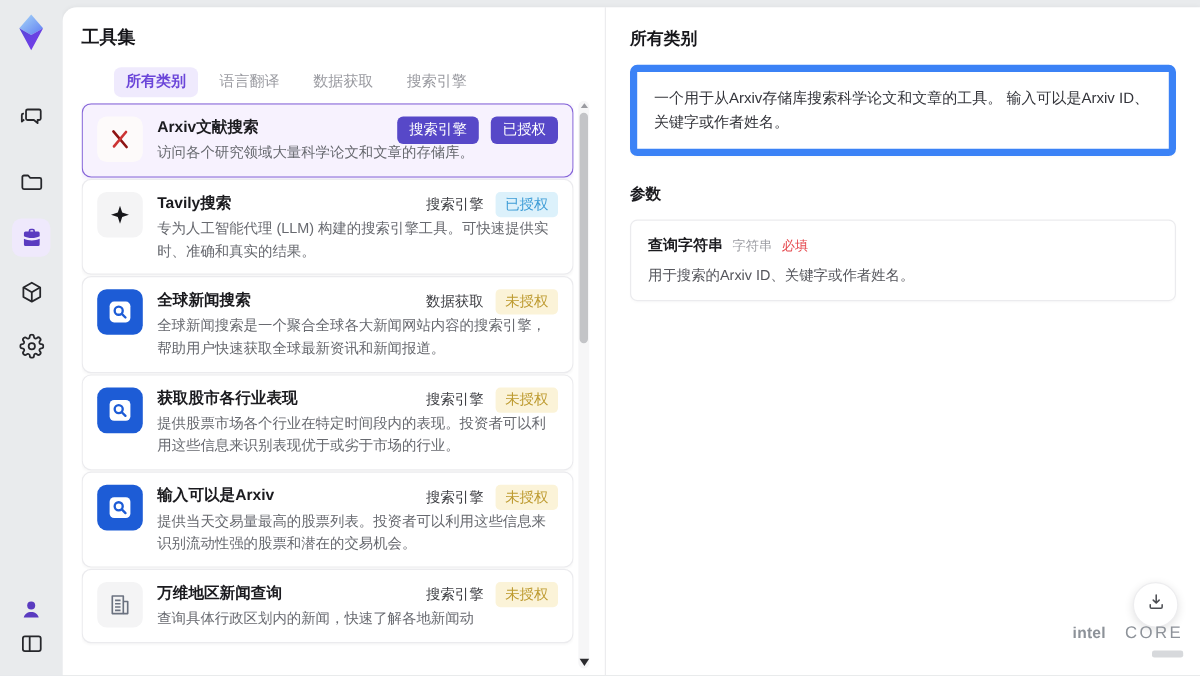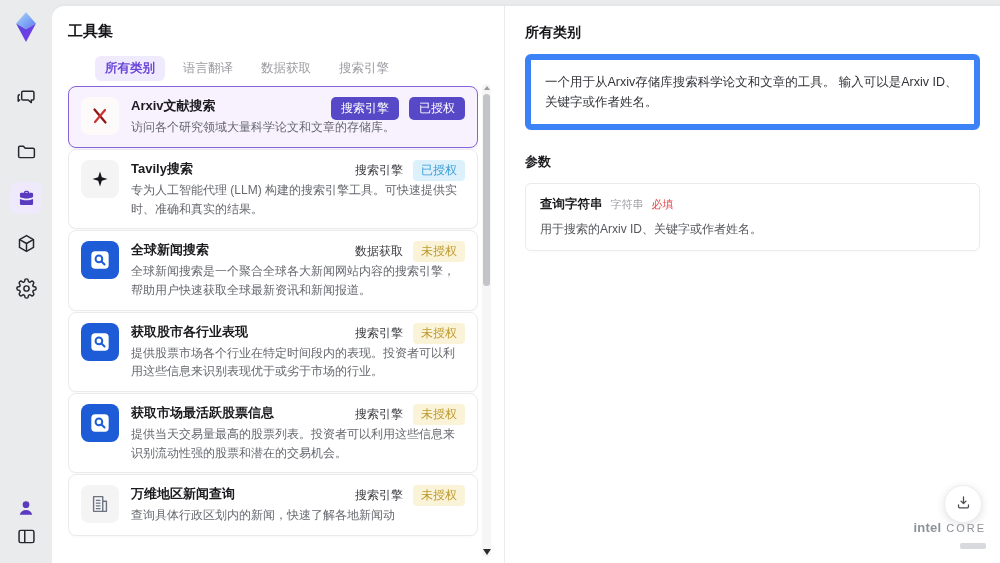--- a/index.html
+++ b/index.html
@@ -70,21 +70,21 @@
   .param-required { font-size:11px; color:#e5484d; }
   .param-desc { margin-top:7px; font-size:12px; color:#55565c; line-height:1.5; }
 
   
   .fab { position:absolute; right:18px; bottom:40px; width:38px; height:38px; border-radius:50%;
          background:#fff; border:1px solid #ededef; box-shadow:0 2px 8px rgba(0,0,0,.12);
          display:flex; align-items:center; justify-content:center; cursor:pointer; }
   .brand { position:absolute; right:14px; bottom:10px; text-align:right; color:#8d9299; line-height:1.1; }
   .brand-row { font-size:13px; }
   .brand-intel { font-weight:bold; letter-spacing:.2px; }
-  .brand-core { margin-left:5px; letter-spacing:2px; font-size:11px; text-transform:uppercase; }
+  .brand-core { margin-left:16px; letter-spacing:2px; font-size:14px; text-transform:uppercase; }
   .brand-sub { display:inline-block; margin-top:2px; width:26px; height:6px; background:#d7d9dc; border-radius:2px; }
 </style>
 </head>
 <body>
 
 <div class="screen">
 
   <div class="rail">
     <div class="logo">
       <svg width="34" height="34" viewBox="0 0 24 24">
@@ -252,21 +252,21 @@
 
         <div class="card">
           <div class="tool-icon blue">
             <svg width="26" height="26" viewBox="0 0 24 24">
               <rect x="4" y="4" width="16" height="16" rx="3.5" fill="#ffffff"></rect>
               <circle cx="11" cy="11" r="3.1" fill="none" stroke="#1d5cd6" stroke-width="1.8"></circle>
               <path d="M13.4 13.4L16.2 16.2" stroke="#1d5cd6" stroke-width="1.8" stroke-linecap="round"></path>
             </svg>
           </div>
           <div class="card-body">
-            <div class="card-title">获取市场最活跃股票信息</div>
+            <div class="card-title">输入可以是Arxiv</div>
             <div class="card-desc">提供当天交易量最高的股票列表。投资者可以利用这些信息来识别流动性强的股票和潜在的交易机会。</div>
           </div>
           <div class="card-tags">
             <span class="cat-text">搜索引擎</span>
             <span class="badge unauth">未授权</span>
           </div>
         </div>
 
         <div class="card">
           <div class="tool-icon light">

